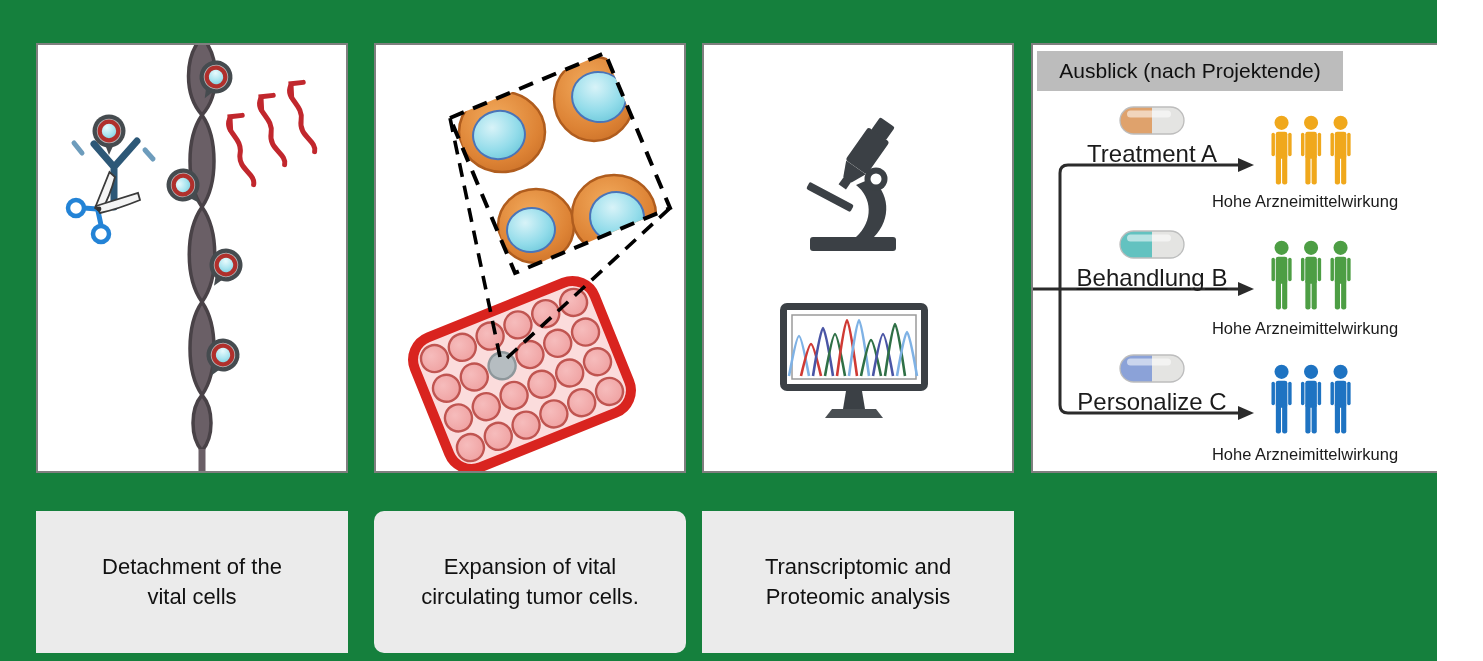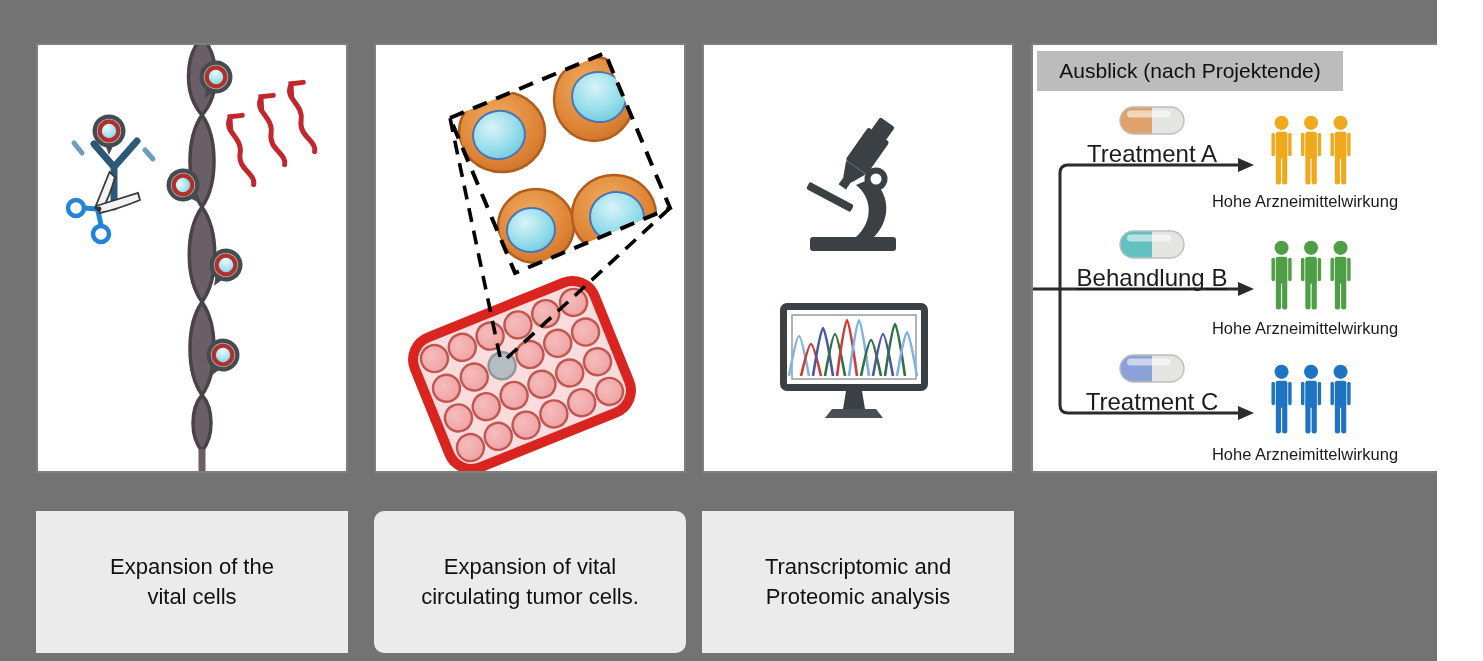--- a/index.html
+++ b/index.html
@@ -1,16 +1,16 @@
 <!DOCTYPE html>
 <html><head>
 <meta charset="utf-8">
 <style>
   html,body{margin:0;padding:0;background:#ffffff;}
-  .canvas{position:relative;width:1437px;height:661px;background:#737373;overflow:hidden;
+  .canvas{position:relative;width:1437px;height:661px;background:#15803d;overflow:hidden;
           font-family:"Liberation Sans","DejaVu Sans",sans-serif;color:#111;}
   .panel{position:absolute;top:43px;height:430px;background:#ffffff;border:2px solid #7f7f7f;box-sizing:border-box;}
   .panel svg{position:absolute;left:0;top:0;}
   .caption{position:absolute;top:511px;height:142px;background:#ebebeb;display:flex;align-items:center;justify-content:center;
            text-align:center;font-size:22px;line-height:30px;white-space:pre-line;box-sizing:border-box;}
   .p4header{position:absolute;left:4px;top:6px;width:306px;height:40px;background:#bcbcbc;color:#101010;
             display:flex;align-items:center;justify-content:center;font-size:21px;}
   .pill-label{position:absolute;width:160px;text-align:center;font-size:24px;color:#1b1b1b;}
   .effect-label{position:absolute;width:240px;text-align:center;font-size:16.5px;color:#1b1b1b;}
 </style>
@@ -260,27 +260,27 @@
       </g>
       <g fill="#1e73c2">
         <use href="#person" transform="translate(234,319) scale(1.12)"></use>
         <use href="#person" transform="translate(263.5,319) scale(1.12)"></use>
         <use href="#person" transform="translate(293,319) scale(1.12)"></use>
       </g>
     </svg>
 
     <div class="pill-label" style="left:39px;top:95px;">Treatment A</div>
     <div class="pill-label" style="left:39px;top:219px;text-decoration:underline;">Behandlung B</div>
-    <div class="pill-label" style="left:39px;top:343px;">Treatment C</div>
+    <div class="pill-label" style="left:39px;top:343px;">Personalize C</div>
 
     <div class="effect-label" style="left:152px;top:147px;">Hohe Arzneimittelwirkung</div>
     <div class="effect-label" style="left:152px;top:274px;">Hohe Arzneimittelwirkung</div>
     <div class="effect-label" style="left:152px;top:400px;">Hohe Arzneimittelwirkung</div>
   </div>
 
-  <div class="caption" style="left:36px;width:312px;">Expansion of the
+  <div class="caption" style="left:36px;width:312px;">Detachment of the
 vital cells</div>
   <div class="caption" style="left:374px;width:312px;border-radius:10px;">Expansion of vital
 circulating tumor cells.</div>
   <div class="caption" style="left:702px;width:312px;">Transcriptomic and
 Proteomic analysis</div>
 
 </div>
 
 </body></html>

